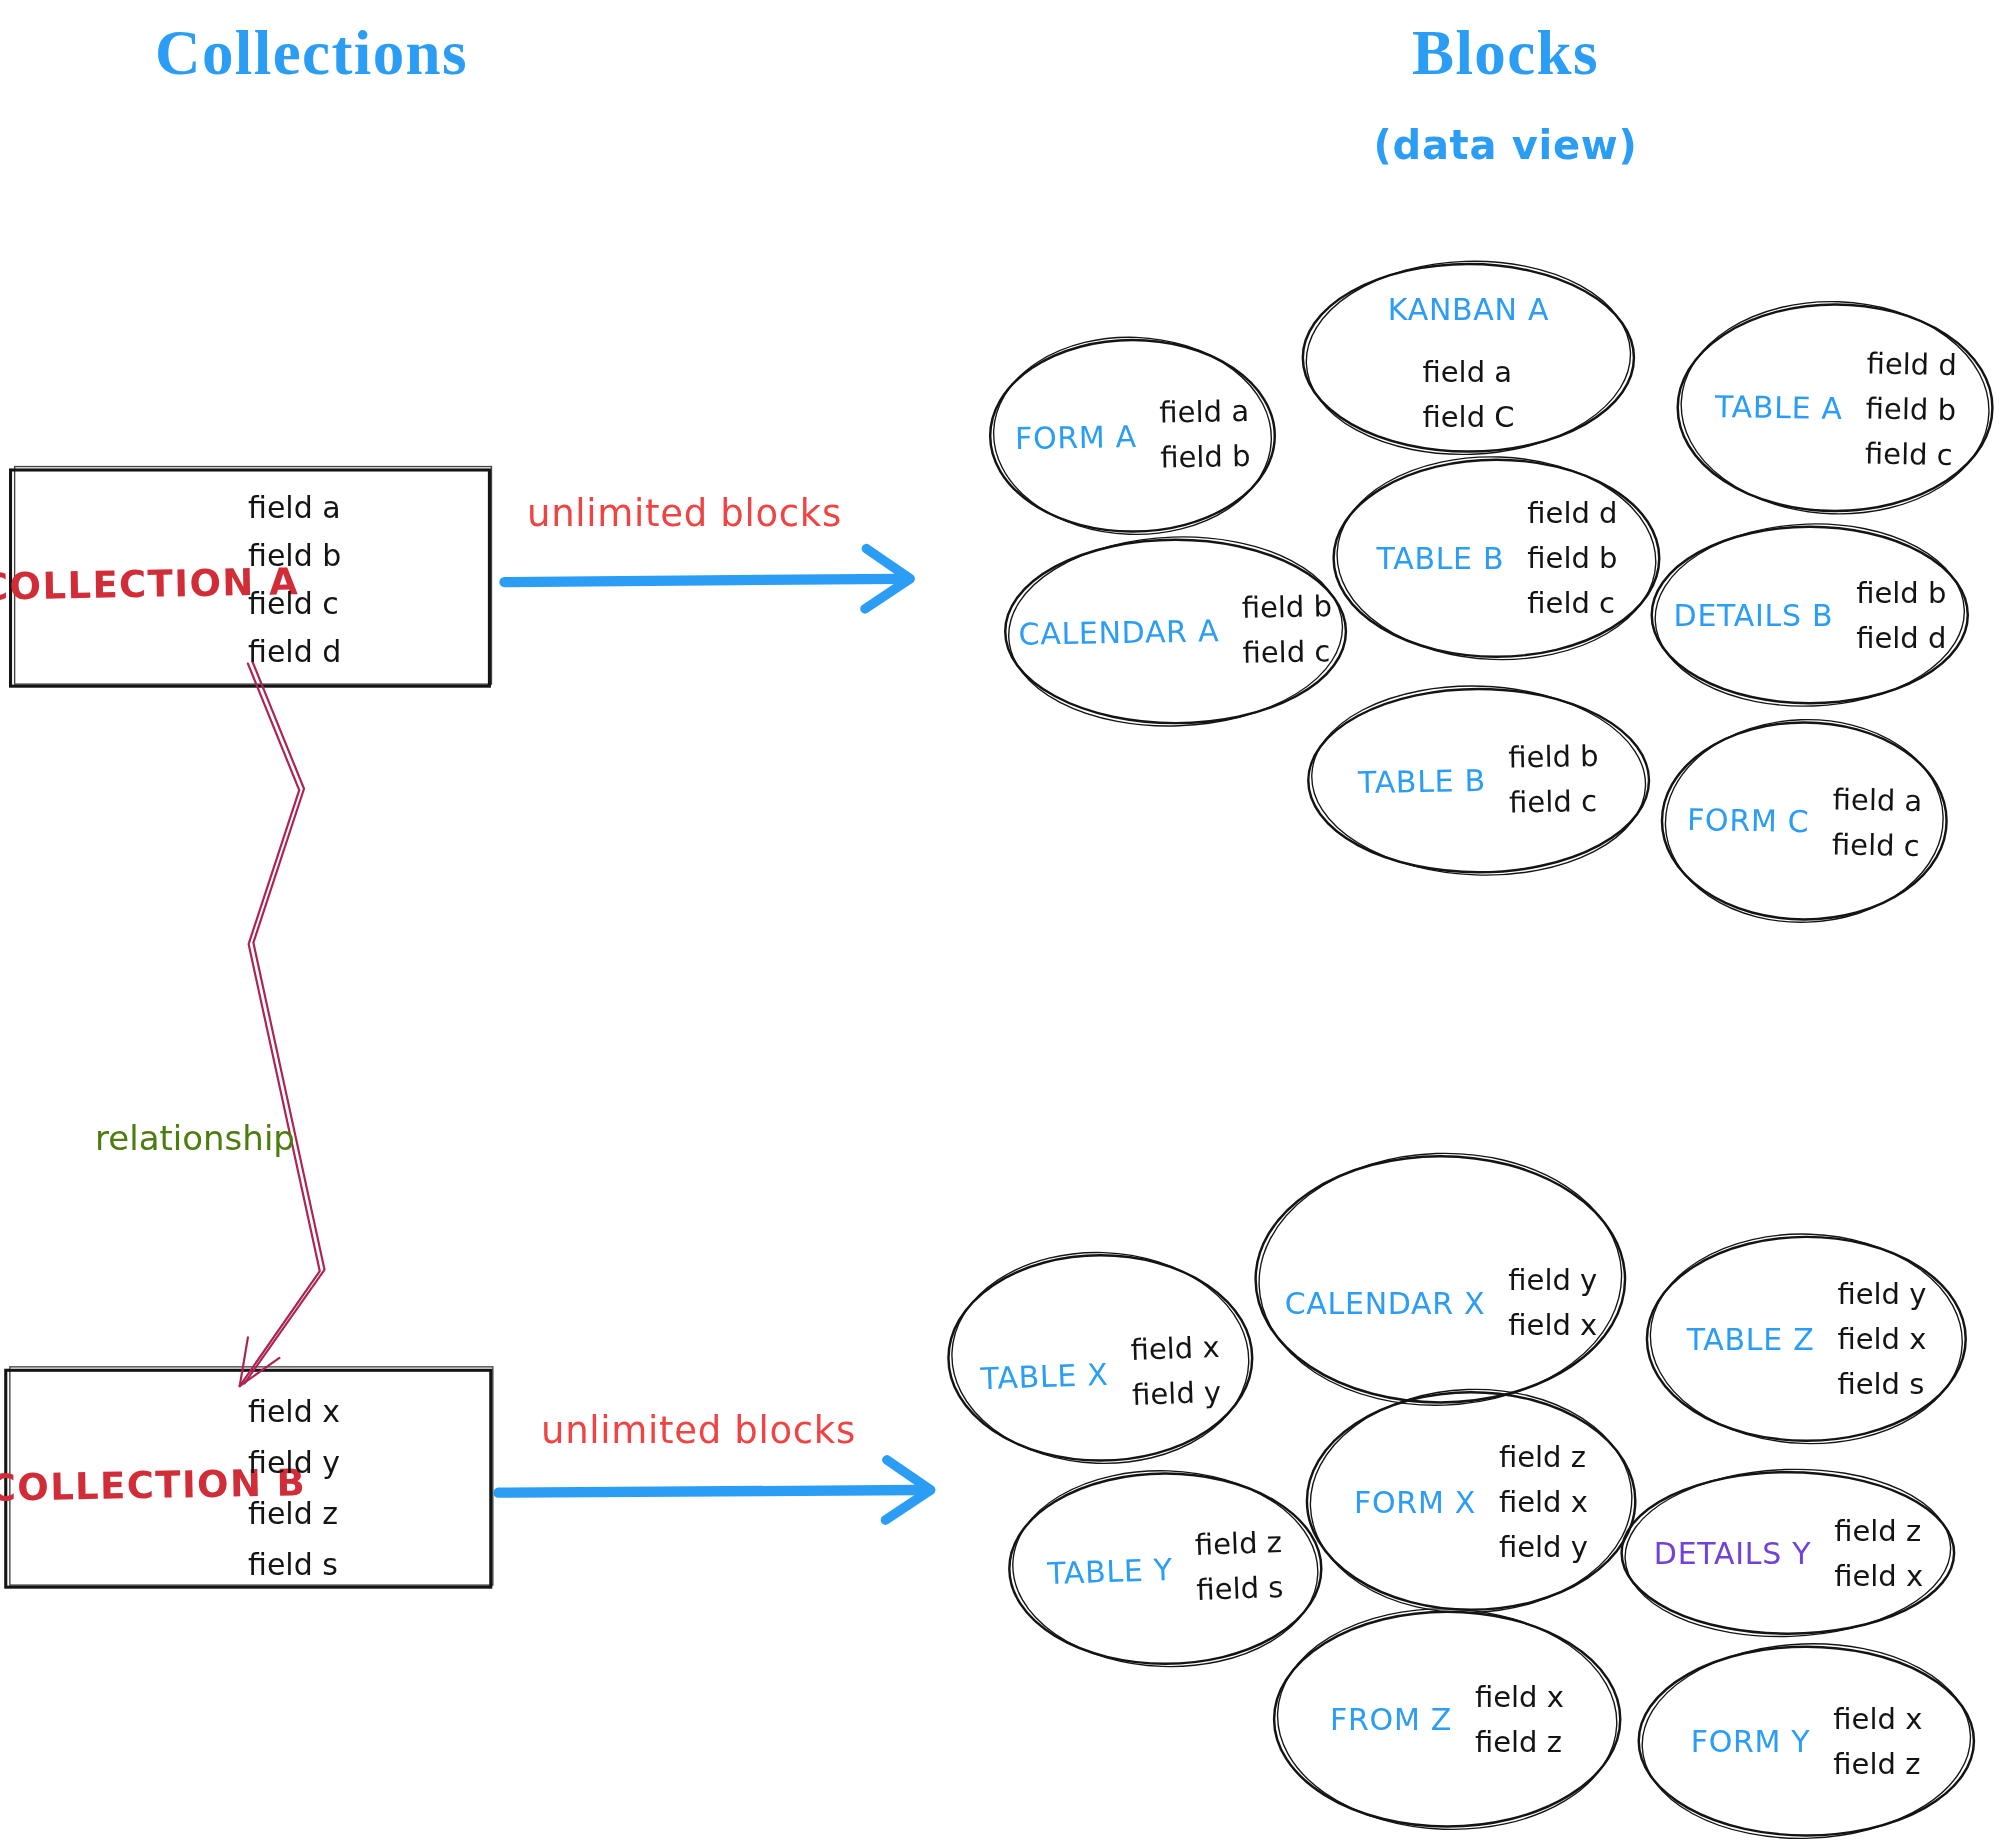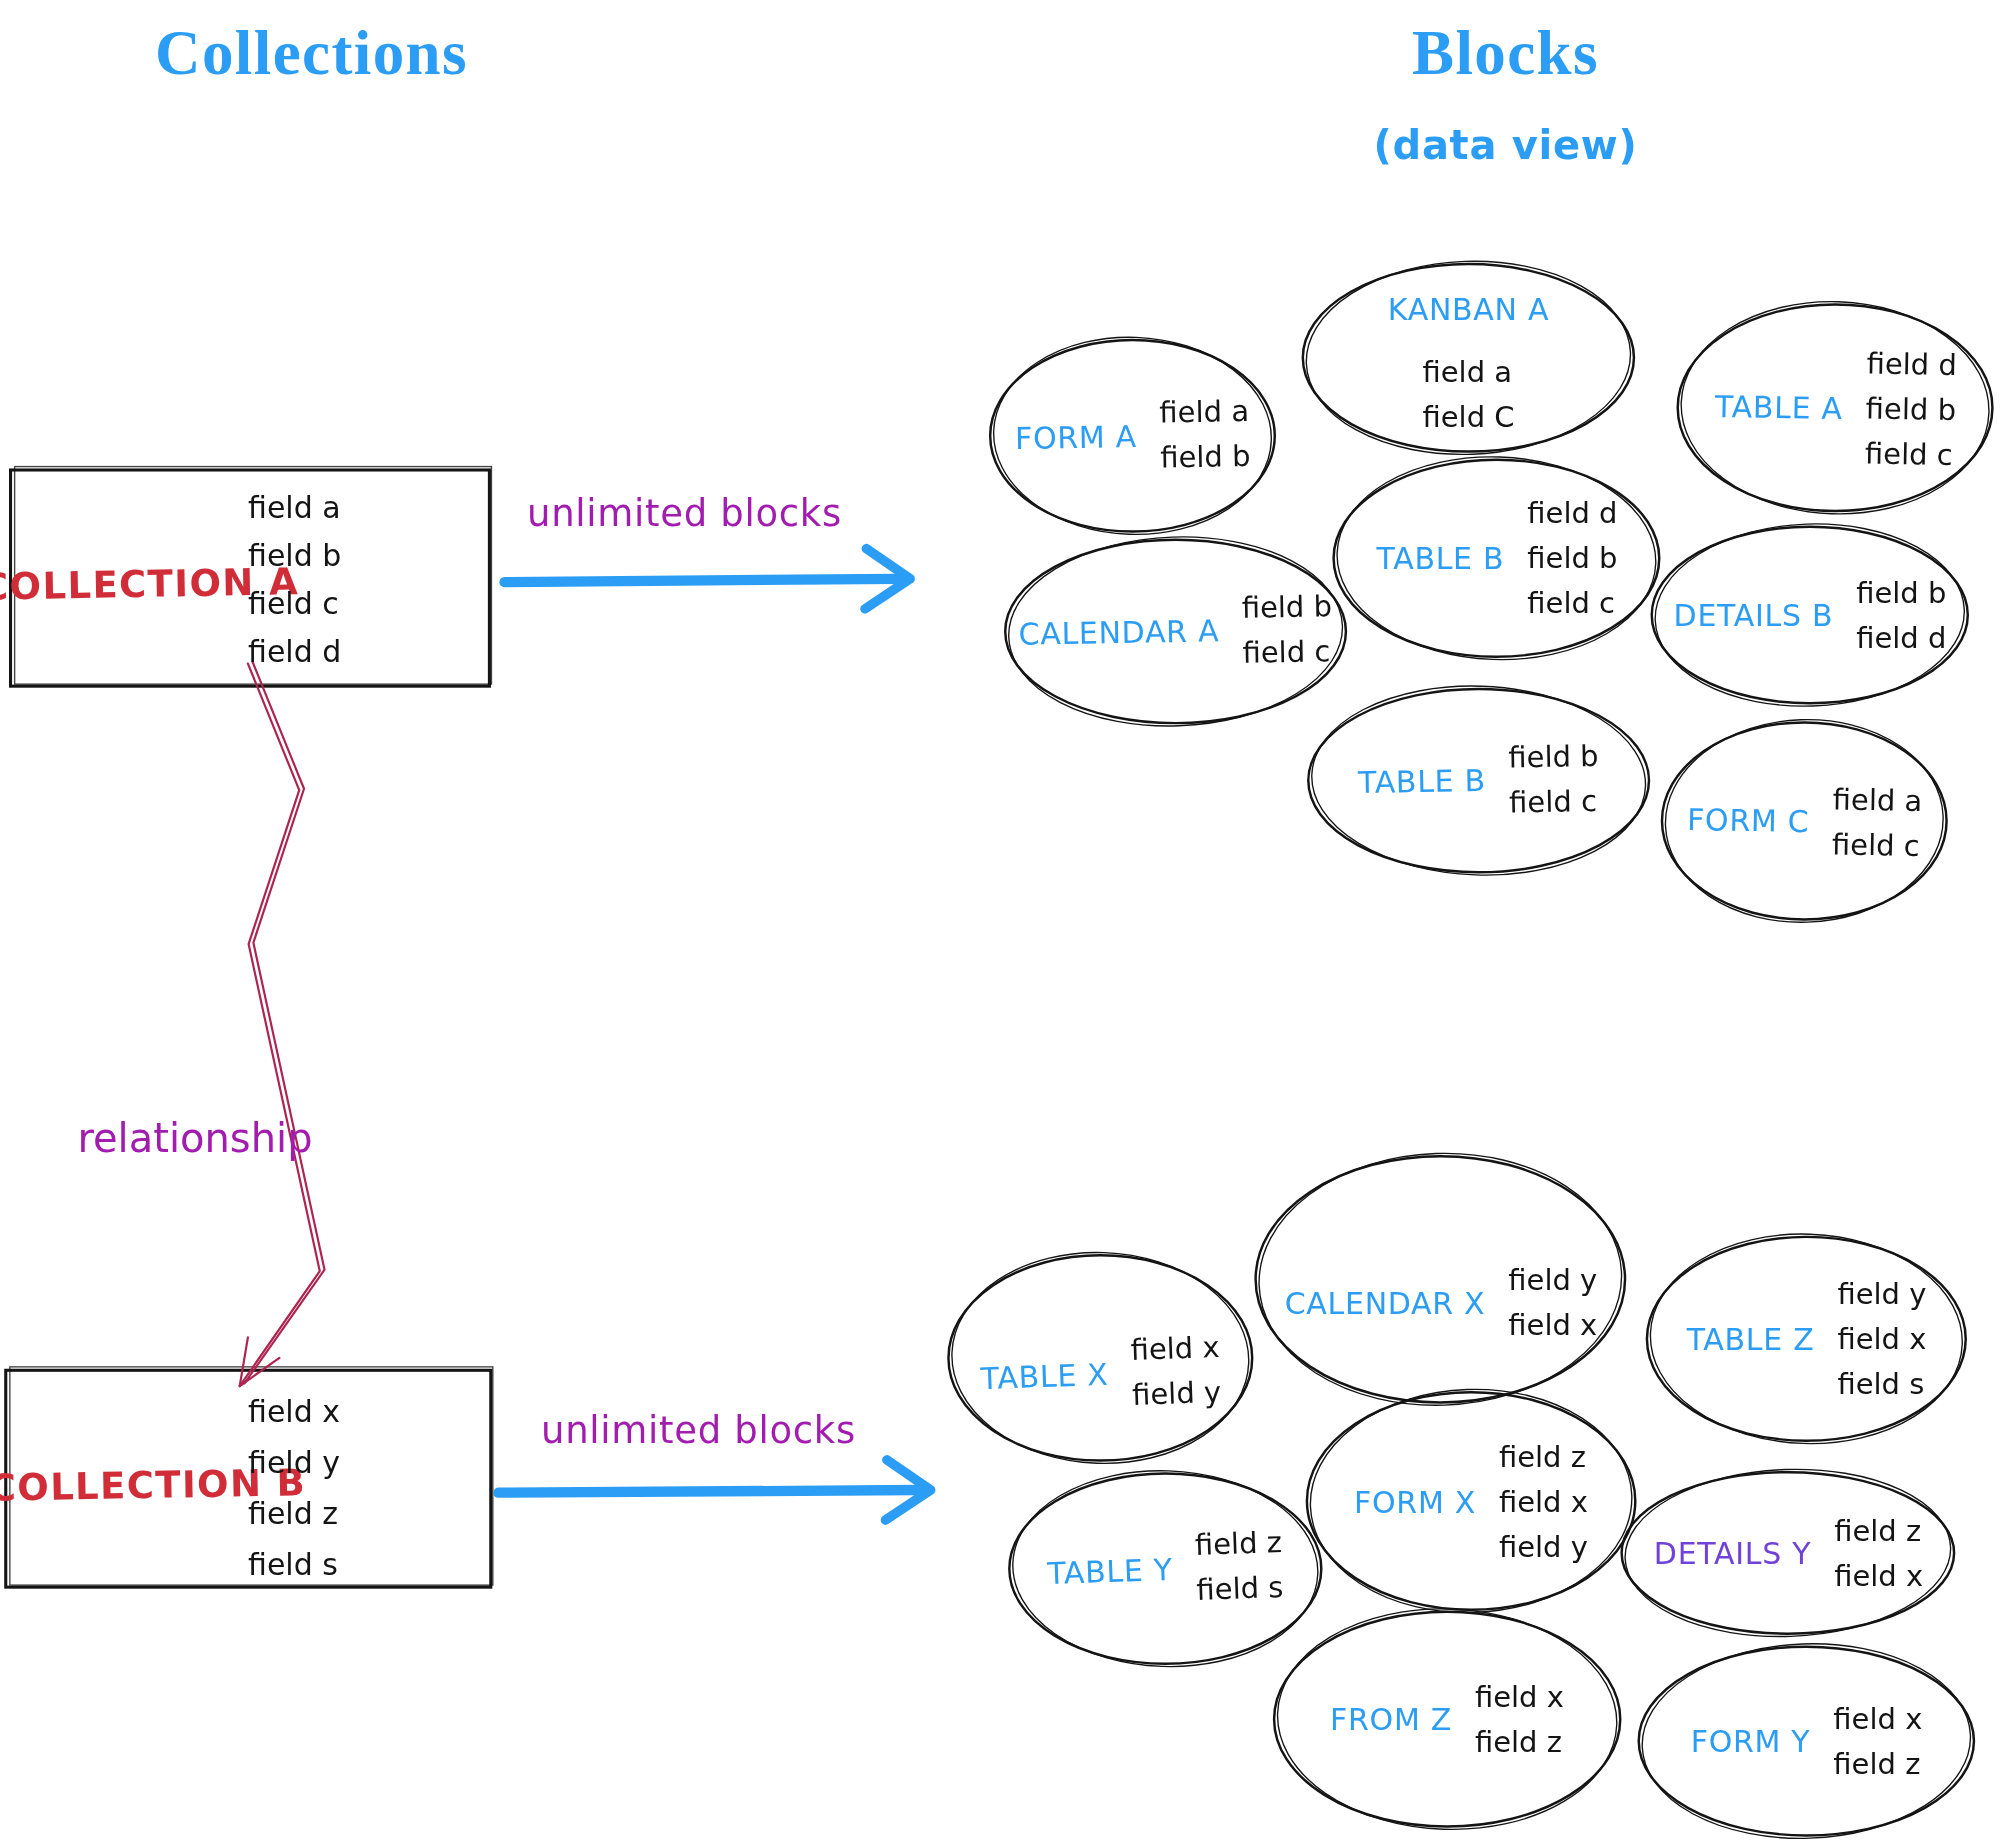--- a/index.html
+++ b/index.html
@@ -10,22 +10,22 @@
   .abs{position:absolute;display:flex;align-items:center;justify-content:center;text-align:center;}
 
   .big-title{font-size:63px;font-weight:bold;color:#2b9df4;letter-spacing:1.4px;font-family:Liberation Serif, serif;}
   .sub-title{font-size:40px;font-weight:bold;color:#2b9df4;letter-spacing:0.7px;}
 
   .ctitle{font-size:37px;font-weight:bold;color:#d02d39;letter-spacing:1.4px;white-space:nowrap;}
   .cfields{position:absolute;font-size:30px;color:#141414;text-align:left;white-space:nowrap;}
   .cfields div{height:48px;line-height:48px;}
   .cfields.vb div{height:51px;line-height:51px;}
 
-  .alabel{font-size:37px;color:#a21caf;letter-spacing:0.7px;white-space:nowrap;}
-  .rlabel{font-size:40px;color:#a21caf;white-space:nowrap;}
+  .alabel{font-size:37px;color:#ef4444;letter-spacing:0.7px;white-space:nowrap;}
+  .rlabel{font-size:34px;color:#4d7c0f;white-space:nowrap;}
 
   .block{position:absolute;display:flex;align-items:center;justify-content:center;
          gap:23px;box-sizing:border-box;}
   .bl{font-size:30px;color:#2b9df4;letter-spacing:0.7px;white-space:nowrap;}
   .bl.purple{color:#7142d8;}
   .bf{font-size:29px;color:#141414;text-align:left;white-space:nowrap;}
   .bf div{height:45px;line-height:45px;}
 </style>
 </head>
 <body>

